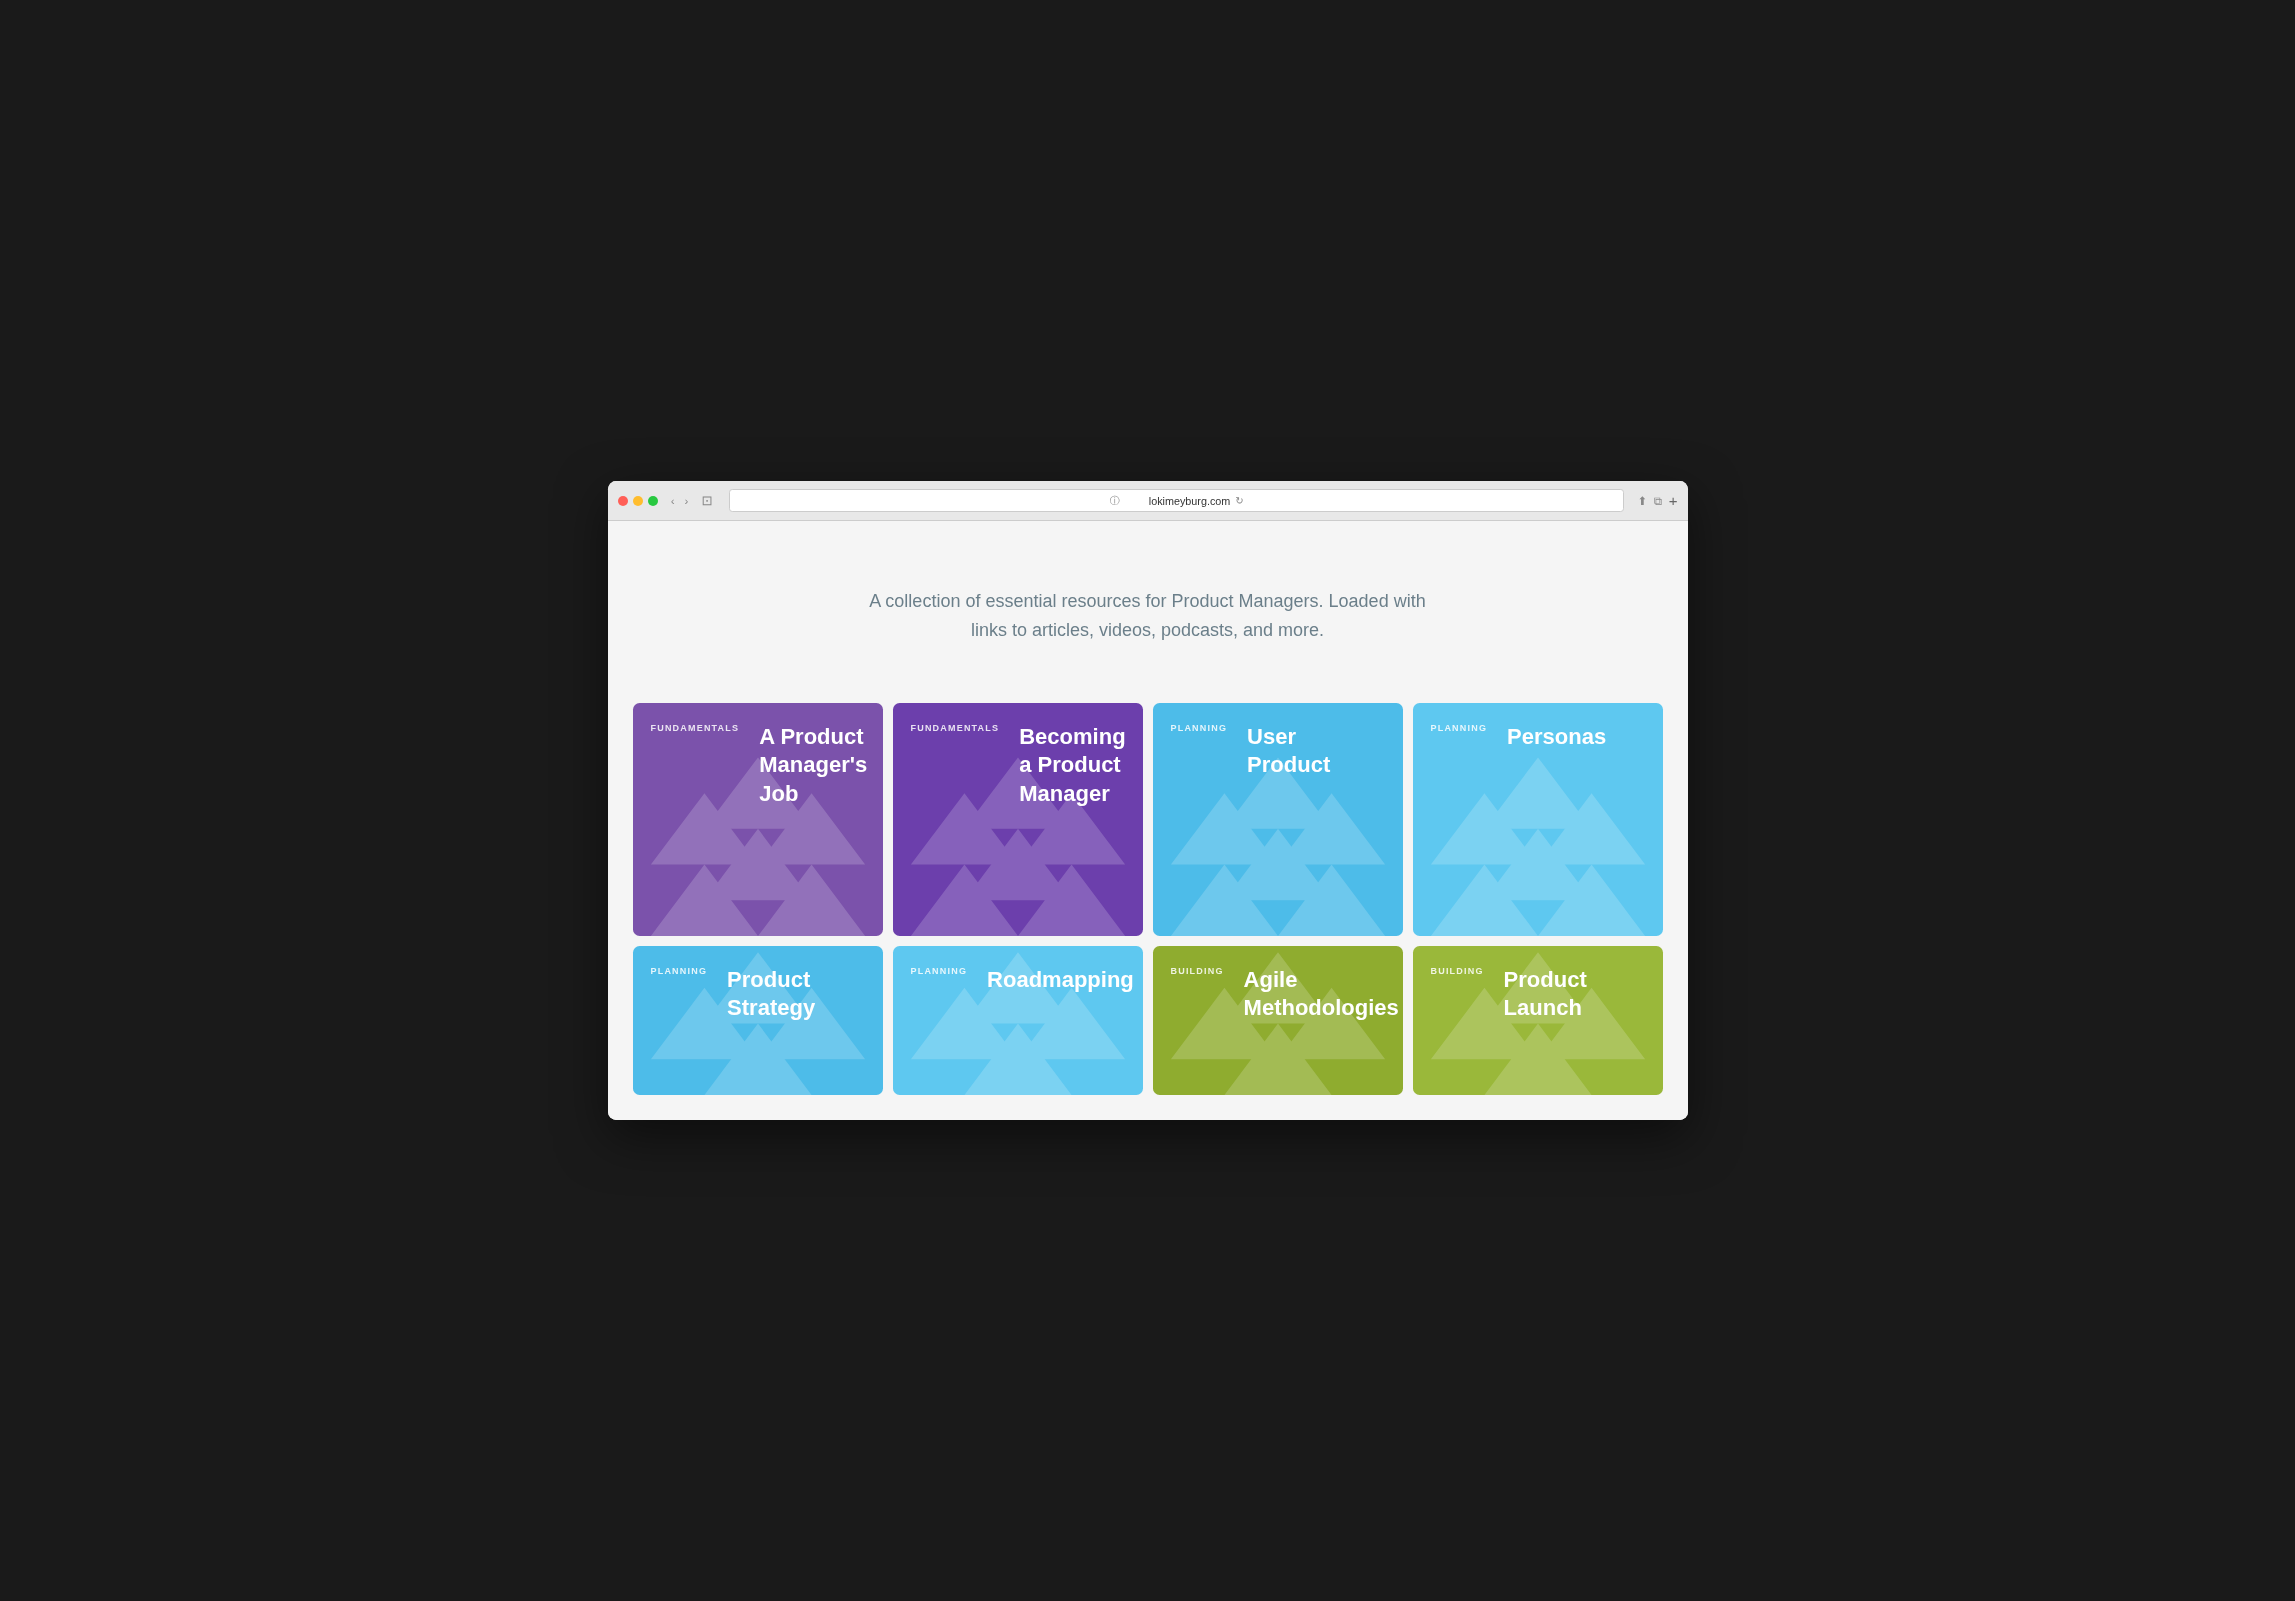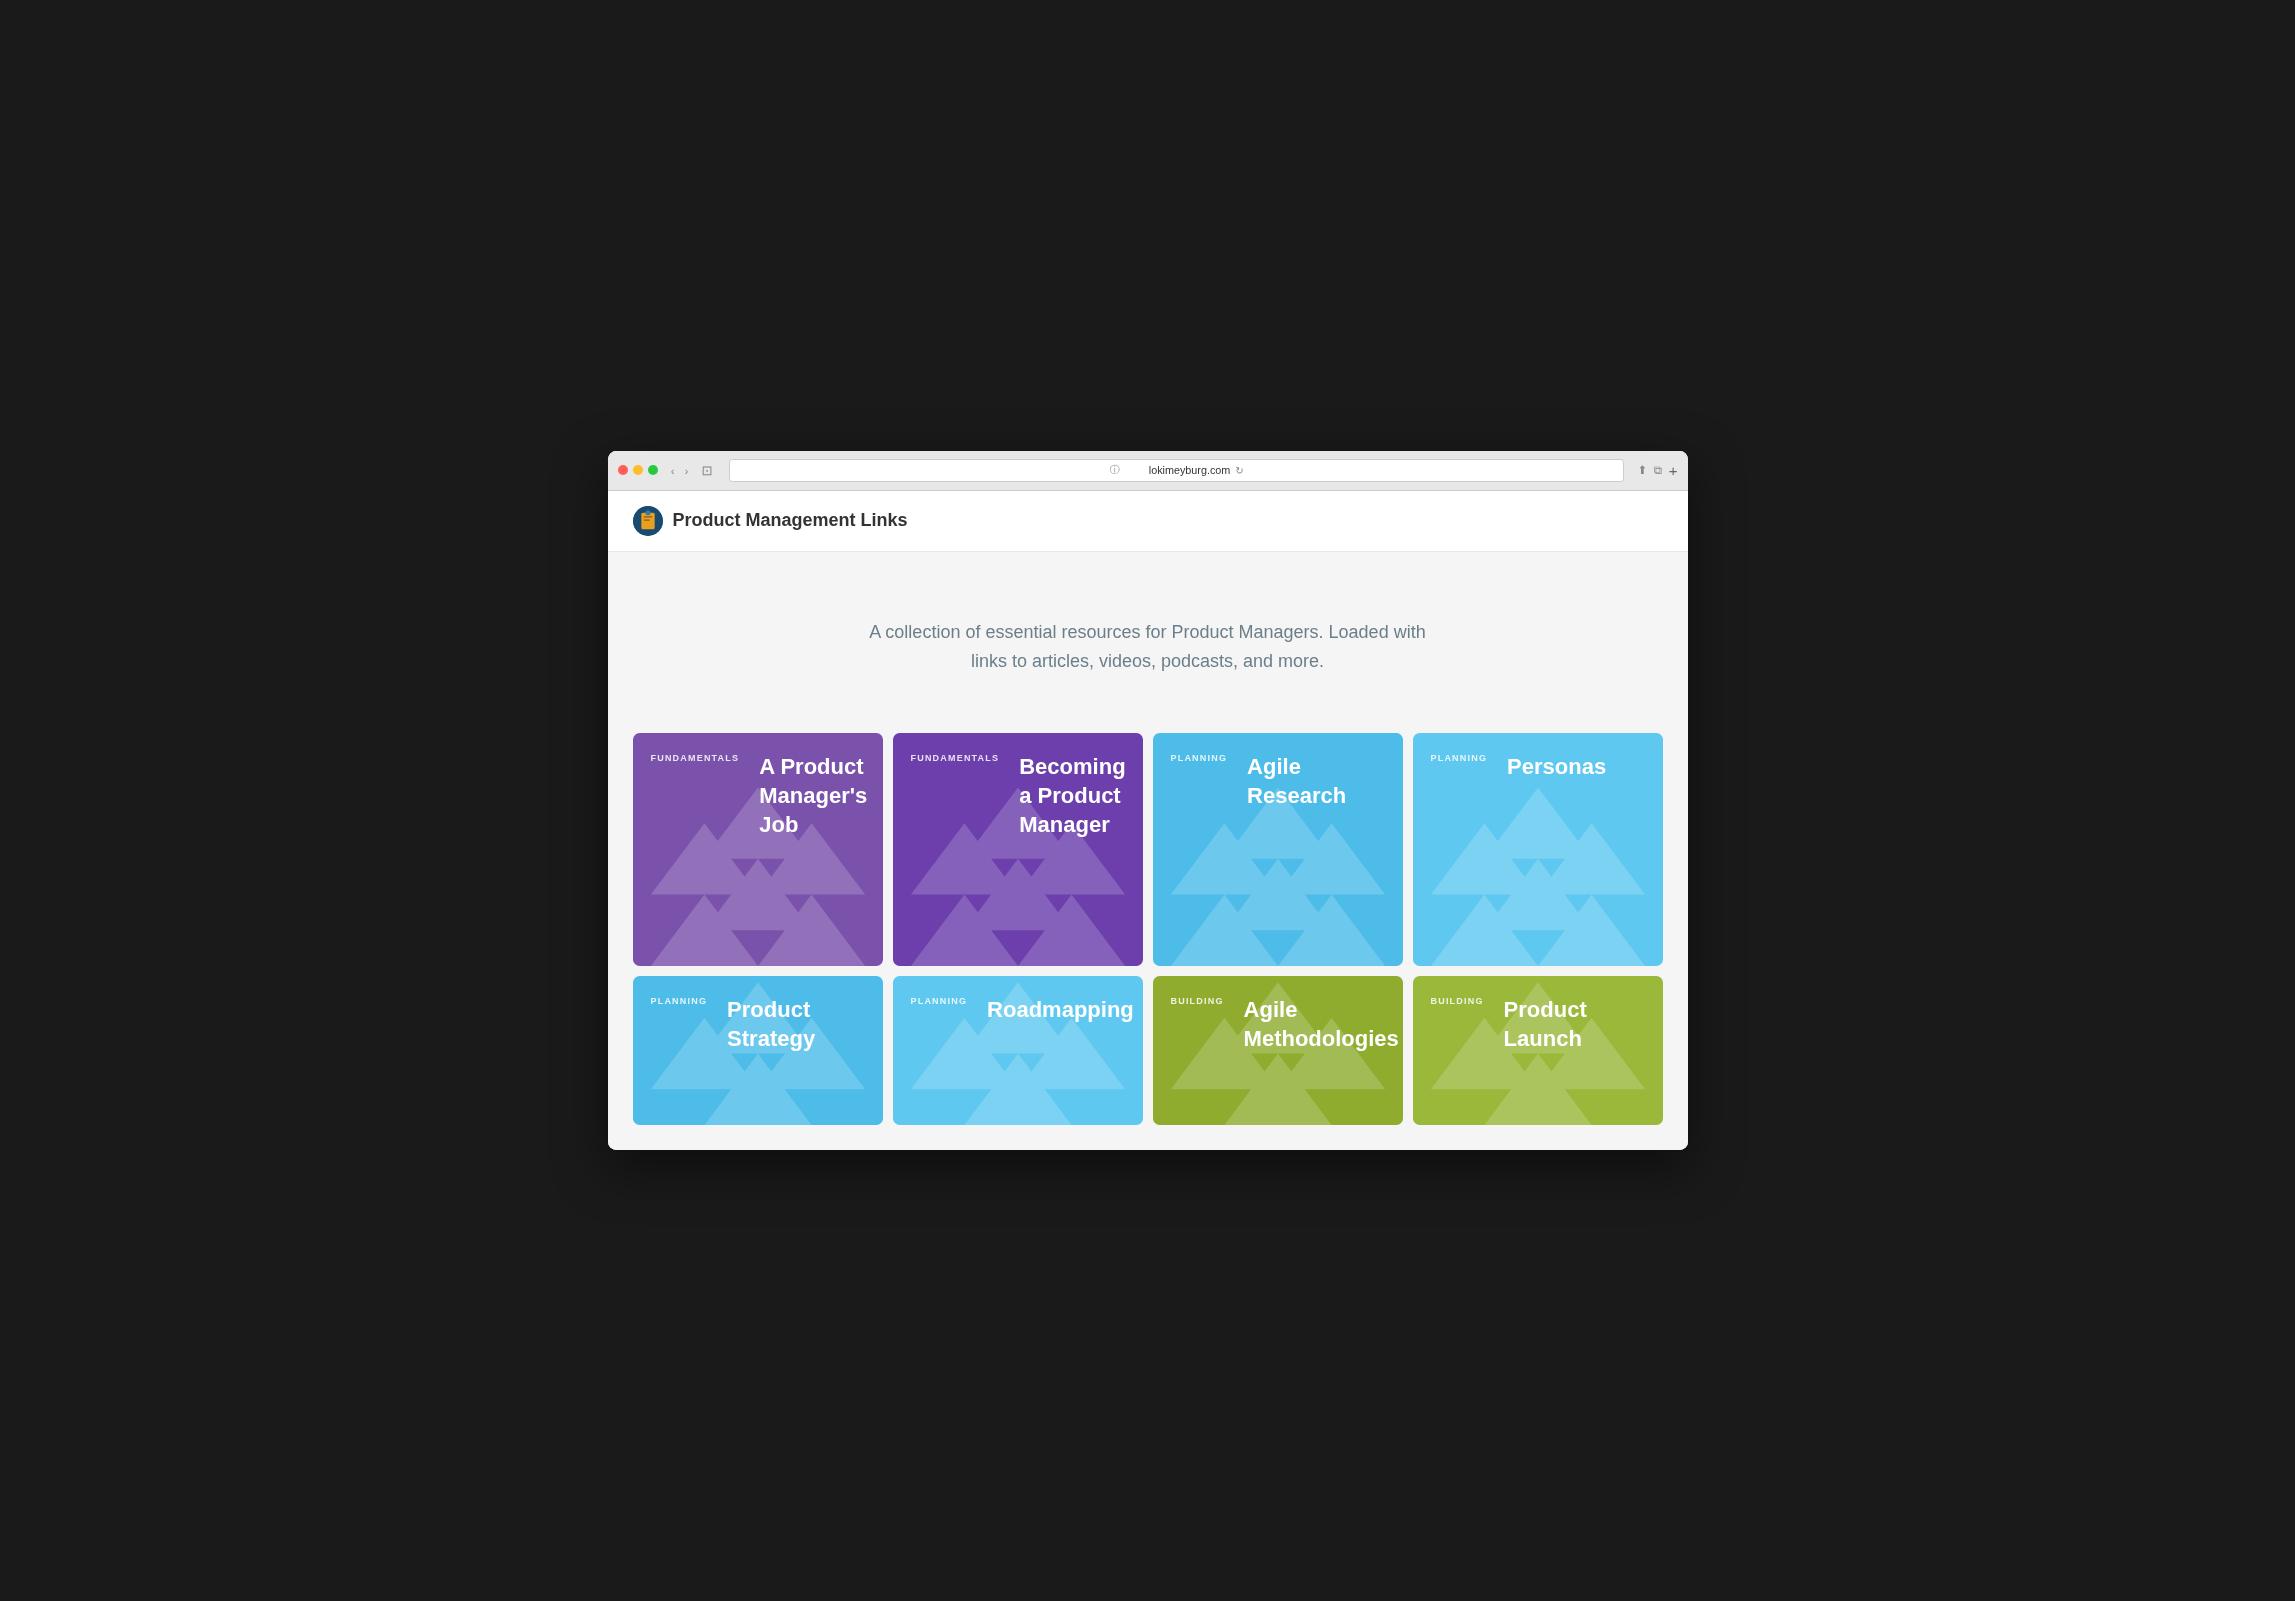--- a/index.html
+++ b/index.html
@@ -257,32 +257,20 @@
     </div>
     <div class="browser-actions">
       <button class="action-btn">⬆</button>
       <button class="action-btn">⧉</button>
       <button class="add-tab-btn">+</button>
     </div>
   </div>
 
   <div class="page-content">
 
-    <div class="site-header">
-      <div class="logo">
-        <svg width="30" height="30" viewBox="0 0 36 36">
-          <circle cx="18" cy="18" r="18" fill="#1a4a6e"></circle>
-          <rect x="10" y="8" width="16" height="20" rx="2" fill="#e8a020"></rect>
-          <rect x="13" y="12" width="10" height="2" fill="rgba(0,0,0,0.3)"></rect>
-          <rect x="13" y="16" width="7" height="2" fill="rgba(0,0,0,0.3)"></rect>
-          <circle cx="18" cy="8" r="3" fill="#2a7ab8"></circle>
-        </svg>
-      </div>
-      <h1 class="site-title">Product Management Links</h1>
-    </div>
 
     <div class="hero">
       <p class="hero-text">A collection of essential resources for Product Managers. Loaded with links to articles, videos, podcasts, and more.</p>
     </div>
 
     <div class="cards-grid">
 
       <a class="card card-purple" href="#" style="text-decoration:none;">
         <div class="card-pattern">
           <svg width="100%" height="100%" viewBox="0 0 280 280" preserveAspectRatio="xMaxYMax slice">
@@ -318,21 +306,21 @@
           <svg width="100%" height="100%" viewBox="0 0 280 280" preserveAspectRatio="xMaxYMax slice">
             <polygon points="140,80 200,160 80,160" fill="white"></polygon>
             <polygon points="200,120 260,200 140,200" fill="white"></polygon>
             <polygon points="80,120 140,200 20,200" fill="white"></polygon>
             <polygon points="140,160 200,240 80,240" fill="white"></polygon>
             <polygon points="200,200 260,280 140,280" fill="white"></polygon>
             <polygon points="80,200 140,280 20,280" fill="white"></polygon>
           </svg>
         </div>
         <span class="card-category">PLANNING</span>
-        <span class="card-title">Agile Research</span>
+        <span class="card-title">User Product</span>
       </a>
 
       <a class="card card-blue-light" href="#" style="text-decoration:none;">
         <div class="card-pattern">
           <svg width="100%" height="100%" viewBox="0 0 280 280" preserveAspectRatio="xMaxYMax slice">
             <polygon points="140,80 200,160 80,160" fill="white"></polygon>
             <polygon points="200,120 260,200 140,200" fill="white"></polygon>
             <polygon points="80,120 140,200 20,200" fill="white"></polygon>
             <polygon points="140,160 200,240 80,240" fill="white"></polygon>
             <polygon points="200,200 260,280 140,280" fill="white"></polygon>

